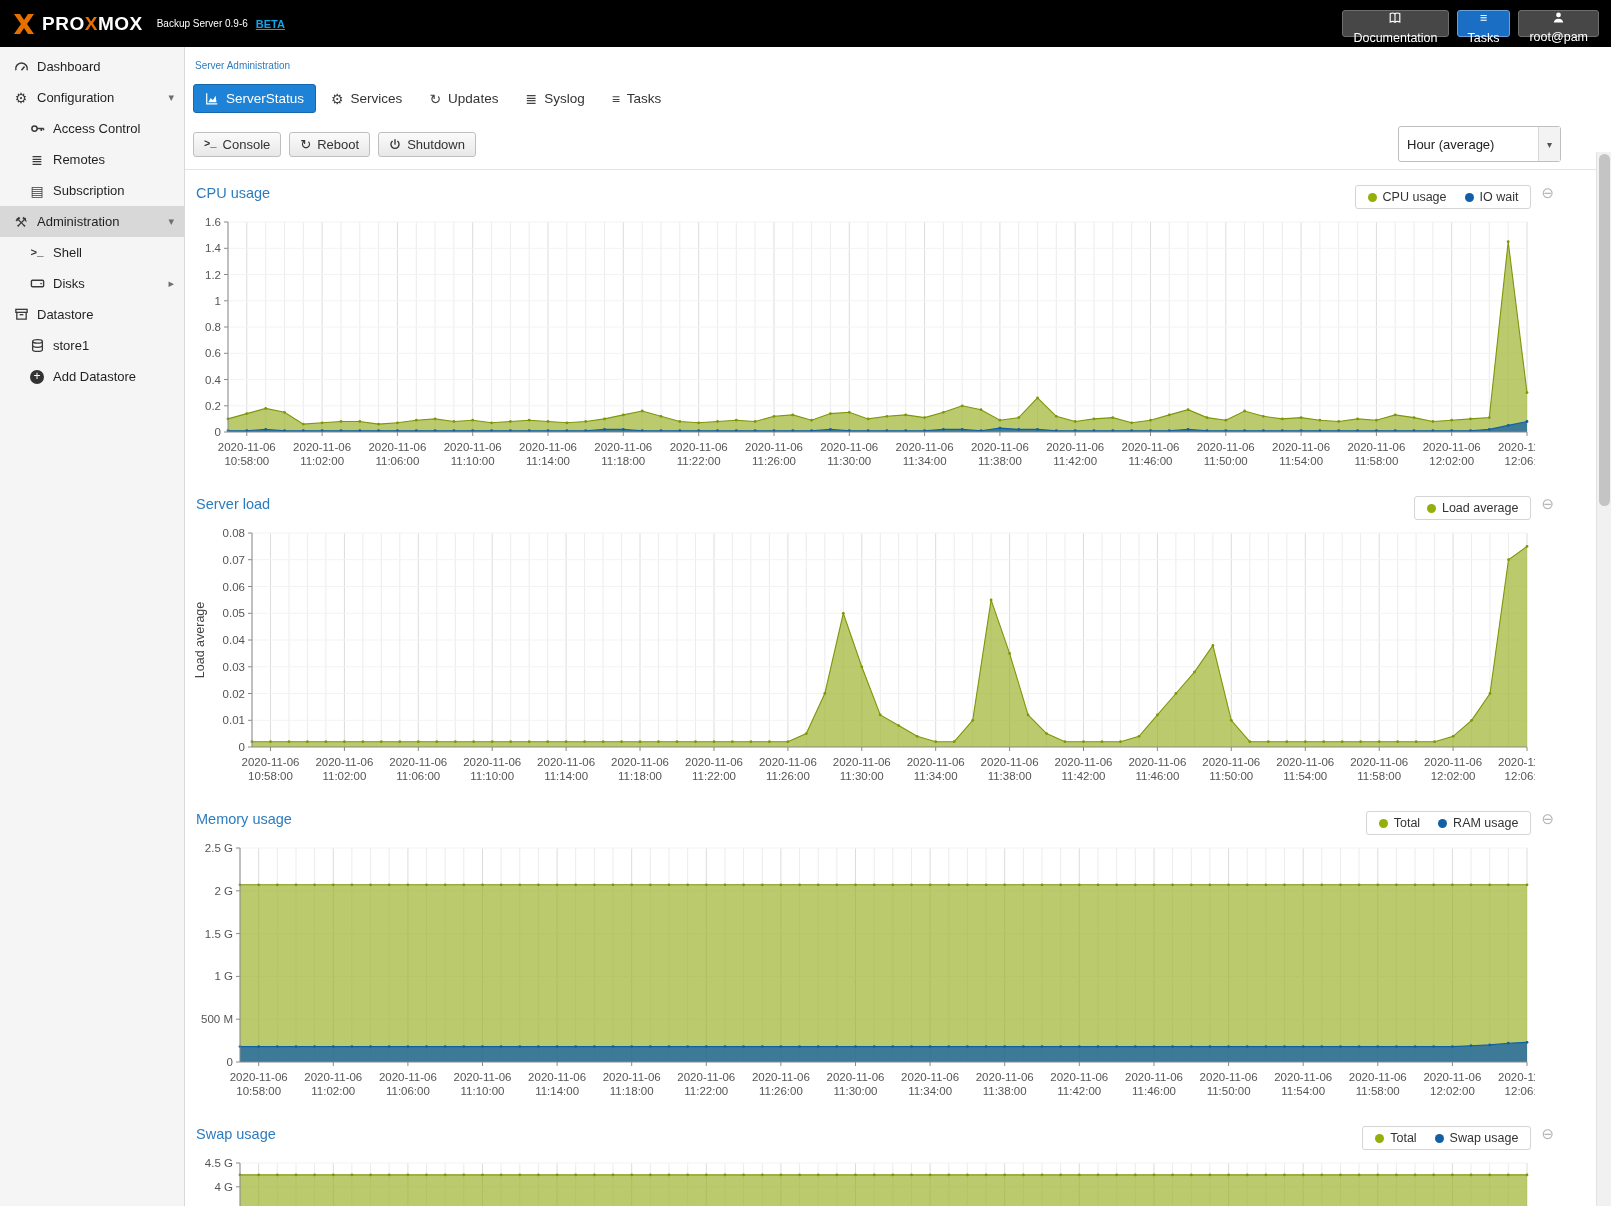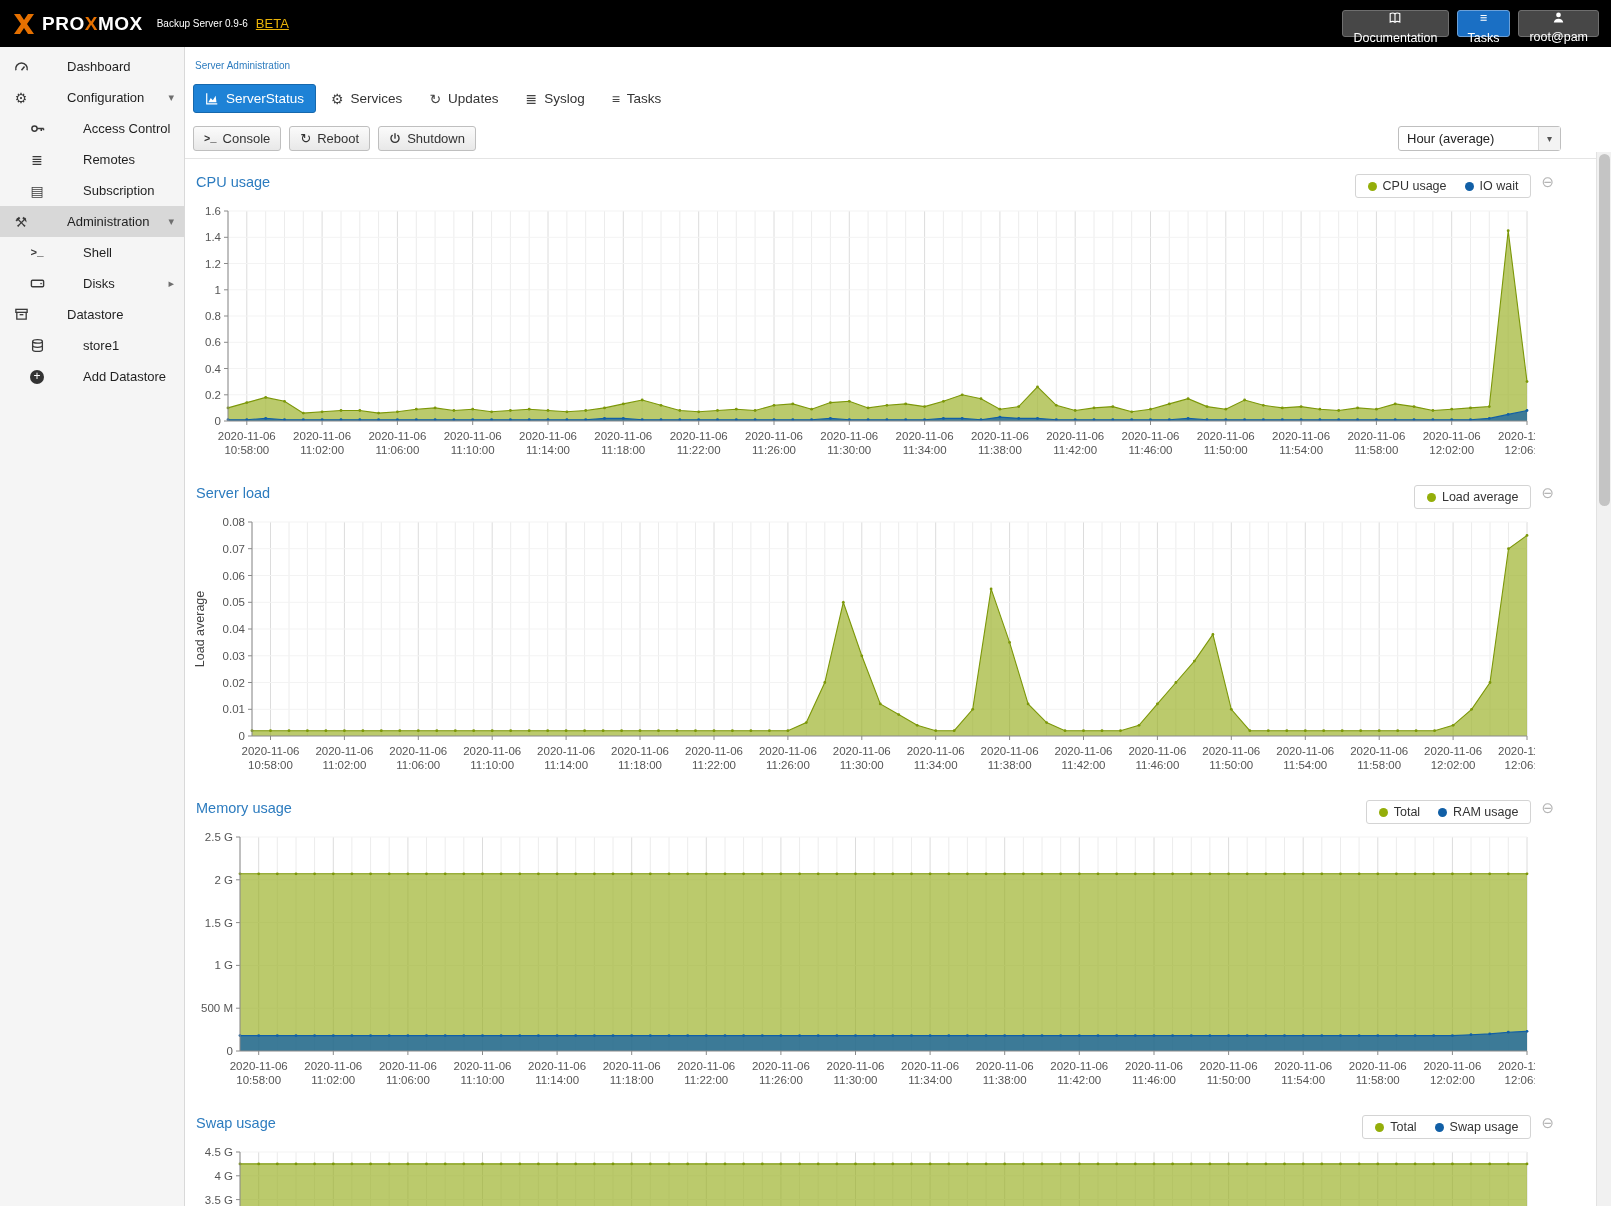--- a/index.html
+++ b/index.html
@@ -6,33 +6,33 @@
   html,body { width:1611px; height:1206px; overflow:hidden; }
   body { font-family:"Liberation Sans","DejaVu Sans",sans-serif; background:#fff; color:#222; }
   .app { width:1611px; height:1206px; overflow:hidden; display:flex; flex-direction:column; }
 
   
   .topbar { height:47px; background:#000; display:flex; align-items:center; padding:0 12px; flex:none; }
   .brand { display:flex; align-items:center; gap:6px; margin-right:14px; }
   .wordmark { font-size:19px; font-weight:bold; color:#fff; letter-spacing:0.5px; }
   .wordmark .orange { color:#e57000; }
   .product { color:#fff; font-size:10px; margin-right:8px; }
-  .beta { color:#eab308; font-size:13px; text-decoration:underline; cursor:pointer; }
+  .beta { color:#0ea5e9; font-size:11px; text-decoration:underline; cursor:pointer;font-weight:bold; }
   .top-spacer { flex:1; }
   .hbtn { display:flex; align-items:center; gap:6px; background:#474747; border:1px solid #6e6e6e; color:#fff;
           font-size:12.5px; font-family:inherit; height:27px; padding:0 10px; border-radius:3px; margin-left:8px; cursor:pointer;flex-direction:column; }
   .hbtn svg { flex:none; }
   .hbtn.tasks { background:#1a6fc4; border-color:#6ba0d8; }
   .badge { background:#ededed; color:#333; border-radius:2px; font-size:11.5px; padding:1px 6px; line-height:14px; }
   .caret { font-size:10px; color:#ddd; margin-left:2px; }
 
   
   .bodyrow { flex:1; display:flex; min-height:0; }
   .sidebar { width:185px; background:#f5f5f5; border-right:1px solid #d9d9d9; flex:none; padding-top:4px; font-size:13px; }
-  .nav-item { height:31px; display:flex; align-items:center; padding:0 6px 0 12px; cursor:pointer; color:#1f1f1f; position:relative;gap:30px; }
+  .nav-item { height:31px; display:flex; align-items:center; padding:0 6px 0 12px; cursor:pointer; color:#1f1f1f; position:relative; }
   .nav-item.lvl2 { padding-left:28px; }
   .nav-item.selected { background:#d8d8d8; }
   .nav-icon { width:18px; margin-right:7px; color:#3a3a3a; font-size:14px; display:inline-flex; justify-content:center; align-items:center; }
   .nav-icon.mono { font-family:"Liberation Mono","DejaVu Sans Mono",monospace; font-size:11px; font-weight:bold; }
   .nav-caret { position:absolute; right:10px; color:#6e6e6e; font-size:11px; }
   .circle-plus { width:14px; height:14px; border-radius:50%; background:#333; color:#fff; font-size:12px; line-height:13px; text-align:center; display:inline-block; }
 
   .main { flex:1; background:#fff; position:relative; min-width:0; display:flex; flex-direction:column; }
   .page-title { color:#2d7cbf; font-size:10px; margin:13px 0 0 10px; font-weight:normal; }
 
@@ -46,21 +46,21 @@
 
   
   .toolbar { display:flex; align-items:center; margin-top:9px; padding:4px 8px 7px 8px; border-bottom:1px solid #e4e4e4; }
   .tbtn { display:flex; align-items:center; gap:6px; font-size:13px; font-family:inherit; color:#333;
           background:linear-gradient(#fbfbfb,#e8e8e8); border:1px solid #bfbfbf; border-radius:3px;
           height:25px; padding:0 10px; margin-right:8px; cursor:pointer; }
   .tbtn .ticon { display:inline-flex; align-items:center; color:#333; }
   .tbtn .mono { font-family:"Liberation Mono","DejaVu Sans Mono",monospace; font-size:10.5px; font-weight:bold; }
   .tb-spacer { flex:1; }
   .select { display:flex; align-items:center; border:1px solid #bfbfbf; border-radius:3px; background:#fff;
-            height:25px; width:163px; font-size:13px; color:#222; cursor:pointer; margin-right:42px; }
+            height:36px; width:163px; font-size:13px; color:#222; cursor:pointer; margin-right:42px; }
   .select .sel-label { flex:1; padding:0 8px; }
   .select .trigger { width:22px; height:100%; display:flex; align-items:center; justify-content:center;
                      color:#555; font-size:10px; border-left:1px solid #d8d8d8; background:#f3f3f3; }
 
   
   .charts { flex:1; overflow:hidden; padding:10px 51px 0 5px; position:relative; }
   .panel { margin-bottom:13px; }
   .panel-hd { display:flex; align-items:flex-start; padding:5px 6px 7px 6px; }
   .panel-title { color:#2d7cbf; font-size:14.5px; font-weight:normal; }
   .hd-spacer { flex:1; }

